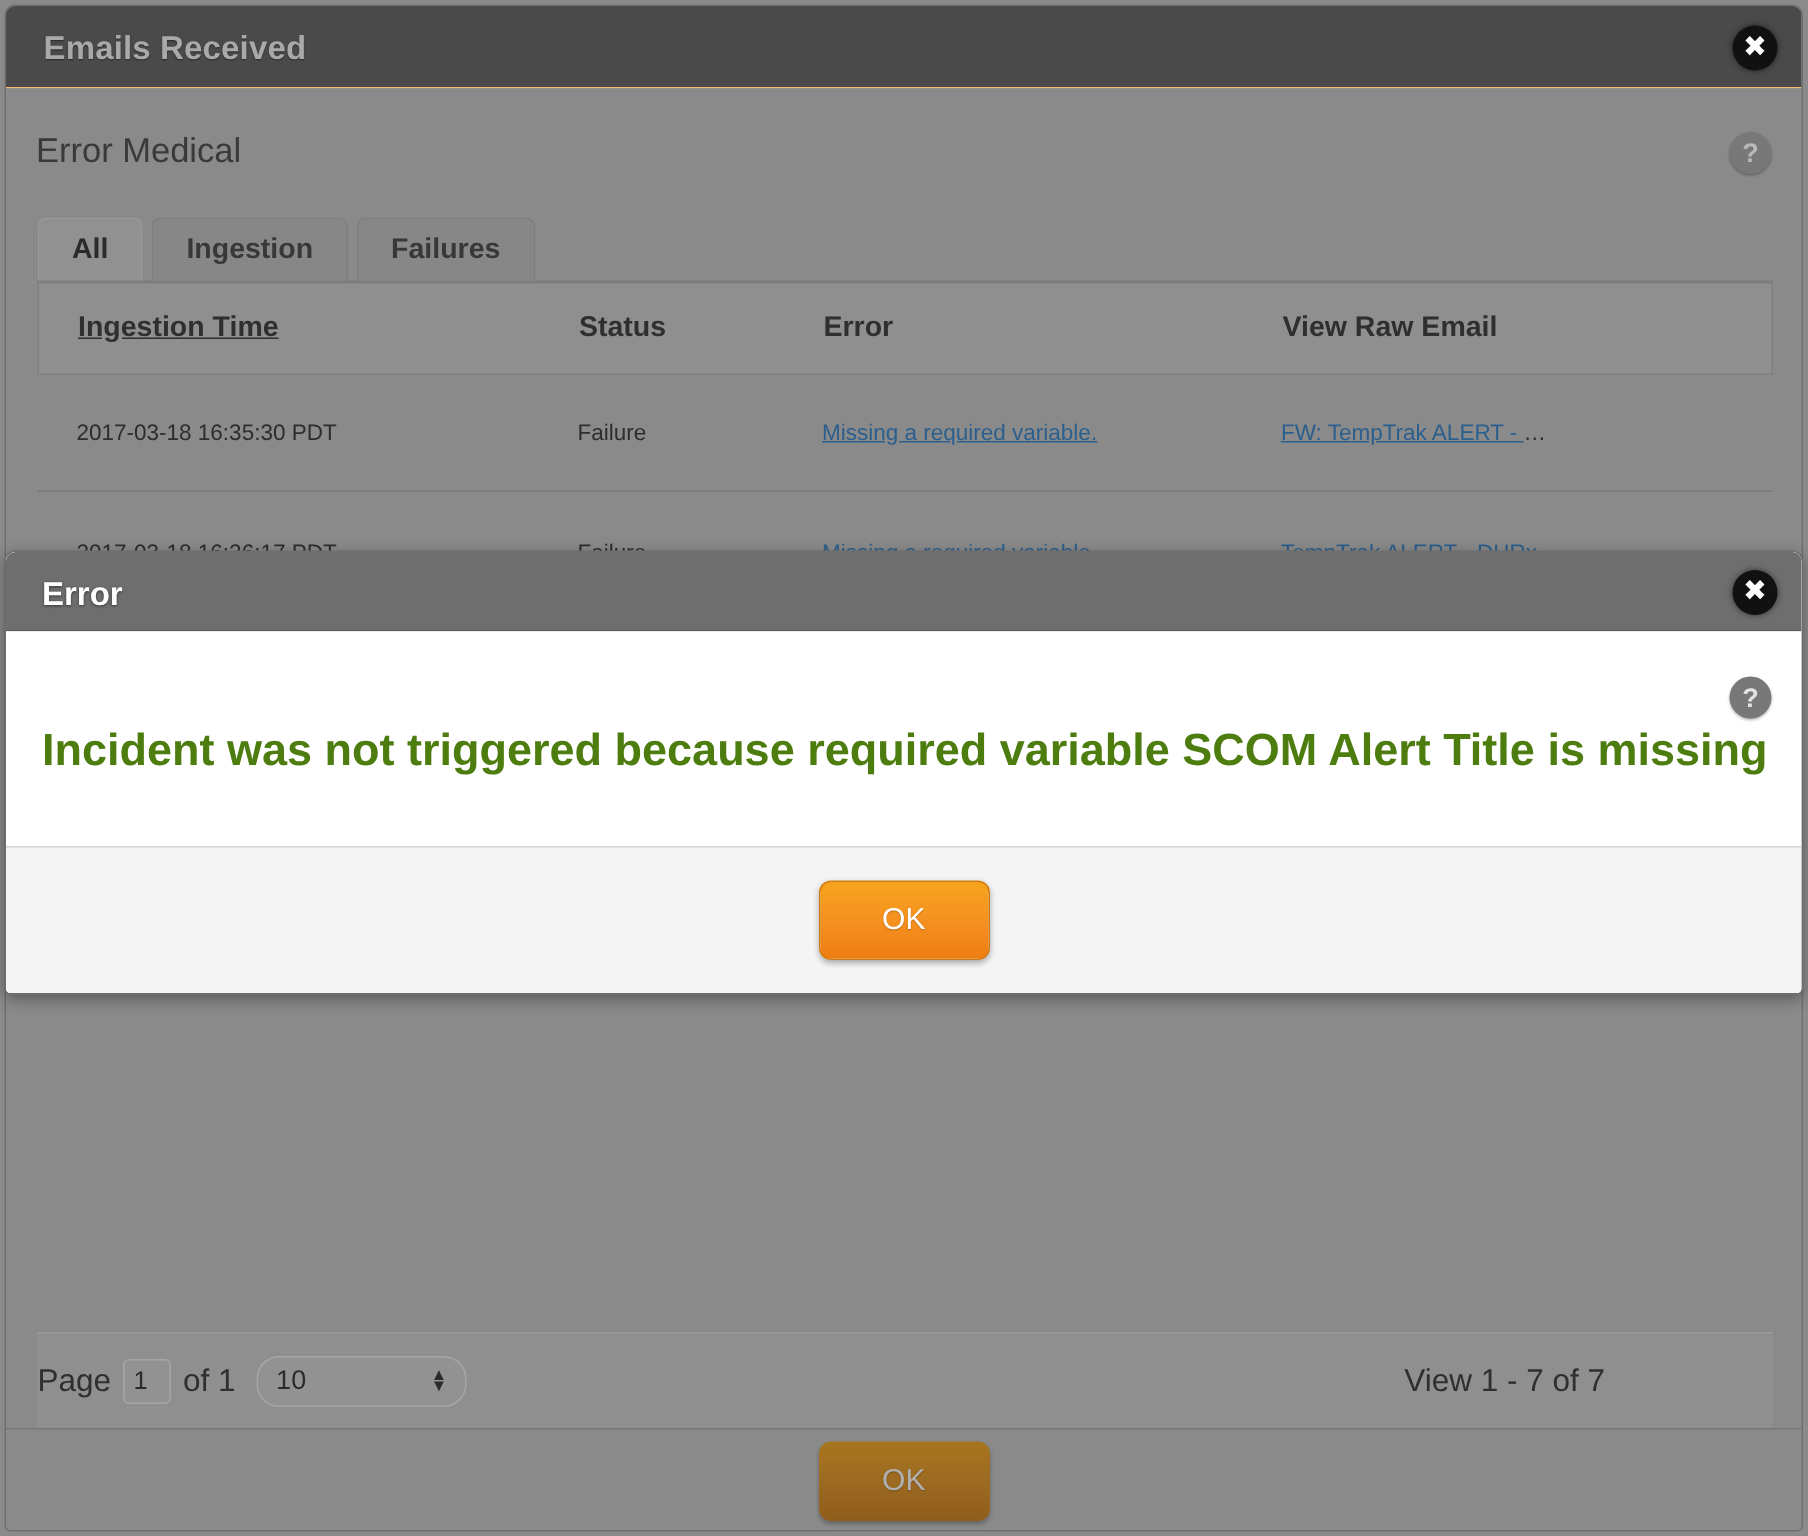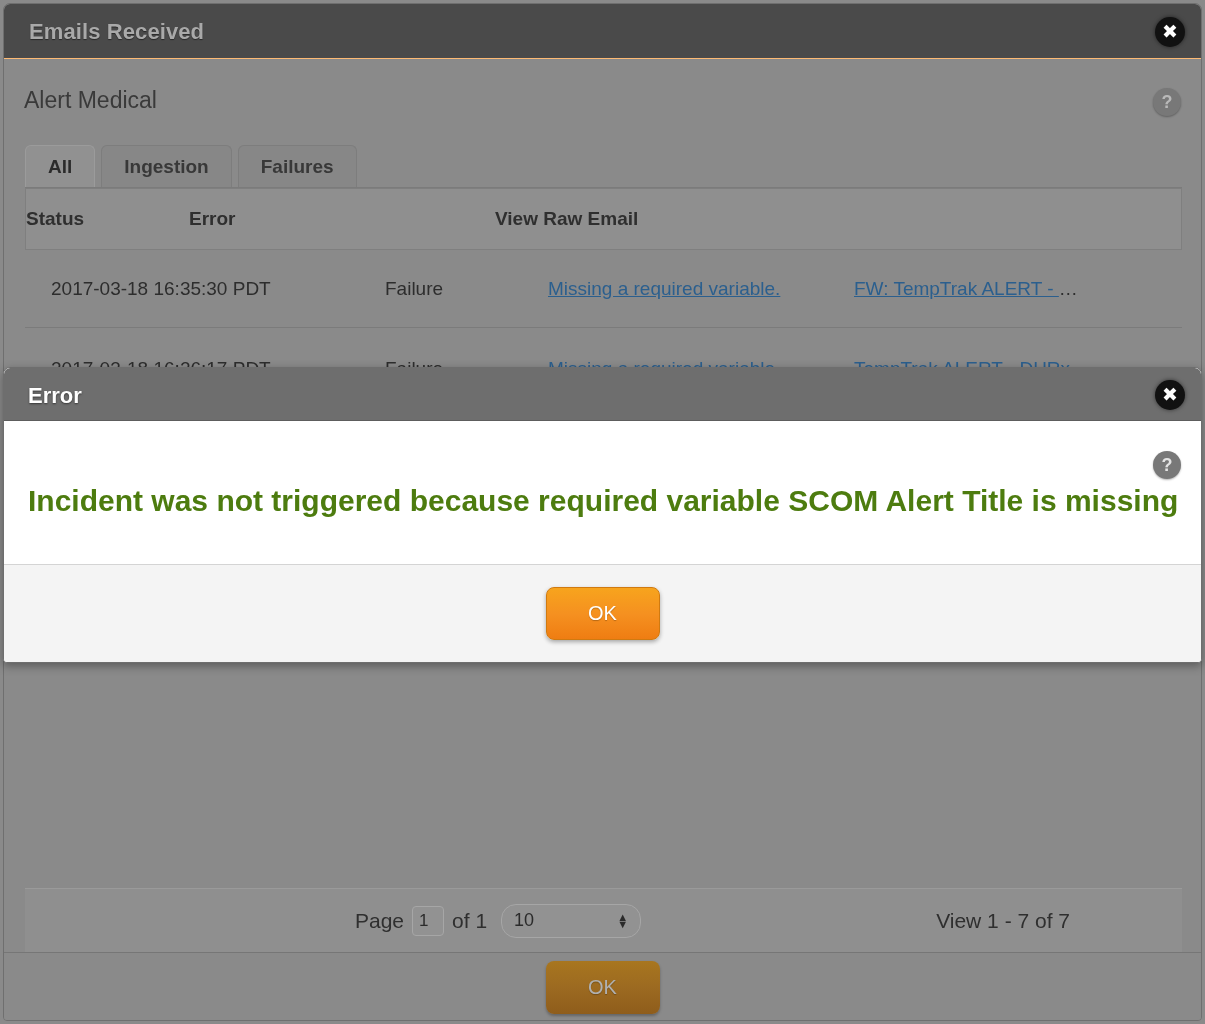--- a/index.html
+++ b/index.html
@@ -155,21 +155,21 @@
   }
   .th-sorted { text-decoration: underline; cursor: pointer; }
 
   .trow {
     display: flex;
     align-items: center;
     height: 78px;
     border-bottom: 1px solid #7b7b7b;
   }
   .trow .cell {
-    font-size: 19px;
+    font-size: 15px;
     color: #2d2d2d;
   }
   .c-time   { width: 360px; padding-left: 26px; }
   .c-status { width: 163px; }
   .c-error  { width: 306px; }
   .c-raw    { flex: 1; padding-right: 10px; overflow: hidden; white-space: nowrap; }
 
   .link {
     color: #2b5f8e;
     text-decoration: underline;
@@ -185,21 +185,20 @@
     height: 64px;
     background: #8f8f8f;
     border-top: 1px solid #9a9a9a;
     display: flex;
     align-items: center;
   }
   .pager-left {
     display: flex;
     align-items: center;
     gap: 8px;
-    margin-left: 330px;
     font-size: 21px;
     color: #2f2f2f;
   }
   .page-input {
     width: 32px; height: 30px;
     background: #929292;
     border: 1px solid #a6a6a6;
     border-radius: 4px;
     font-size: 17px;
     color: #2b2b2b;
@@ -333,37 +332,40 @@
       <span class="glyph">✖</span>
     </button>
   </div>
 
   <div class="outer-body">
 
     <button class="help-btn outer-help">
       <span class="glyph">?</span>
     </button>
 
-    <div class="section-title">Alert Medical</div>
+    <div class="section-title">Error Medical</div>
 
     <div class="tabs">
       <div class="tab active">
         <span>All</span>
       </div>
       <div class="tab">
         <span>Ingestion</span>
       </div>
       <div class="tab">
         <span>Failures</span>
       </div>
     </div>
 
     <div class="table-wrap">
 
       <div class="thead">
+        <div class="cell c-time">
+          <span class="th-sorted">Ingestion Time</span>
+        </div>
         <div class="cell c-status">Status</div>
         <div class="cell c-error">Error</div>
         <div class="cell c-raw">View Raw Email</div>
       </div>
 
       <div class="trow">
         <div class="cell c-time">2017-03-18 16:35:30 PDT</div>
         <div class="cell c-status">Failure</div>
         <div class="cell c-error">
           <span class="link">Missing a required variable.</span>

